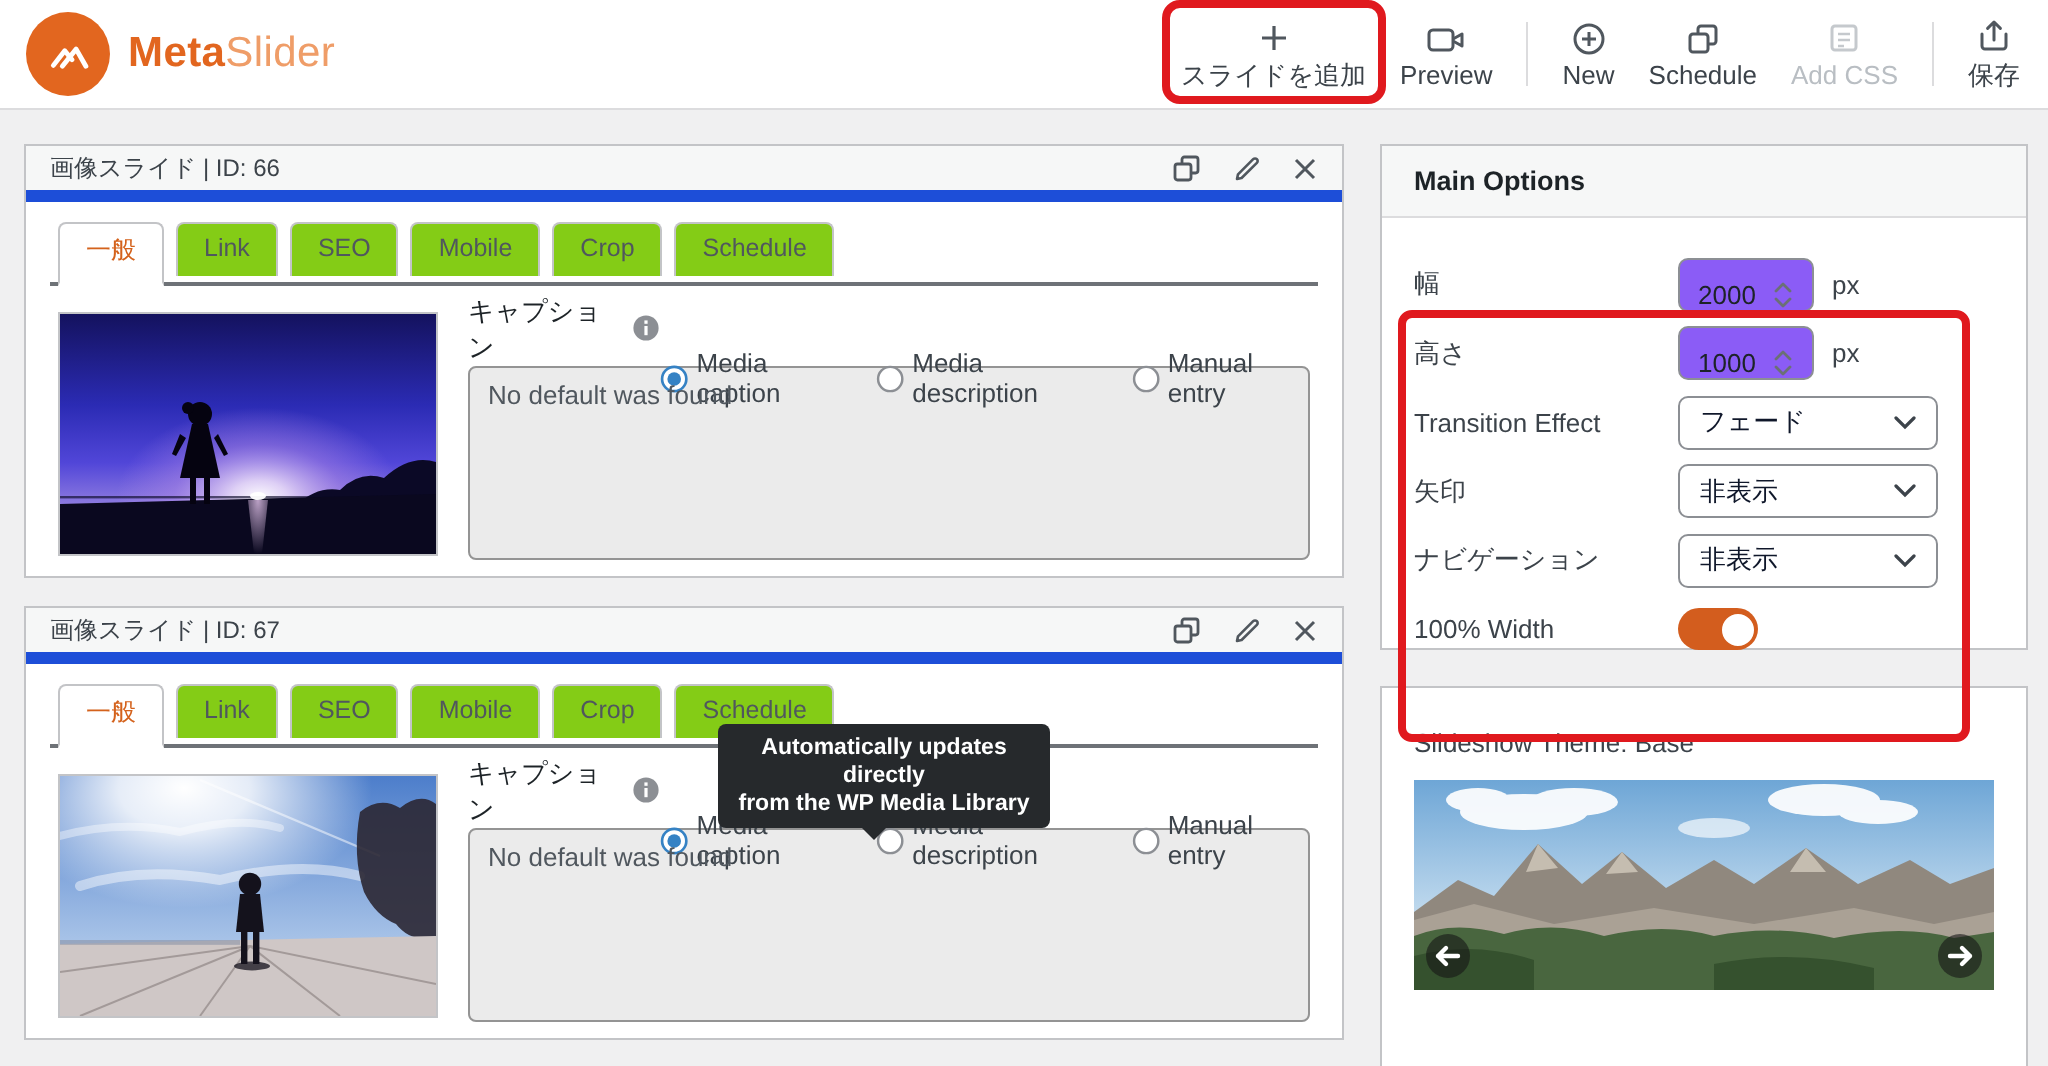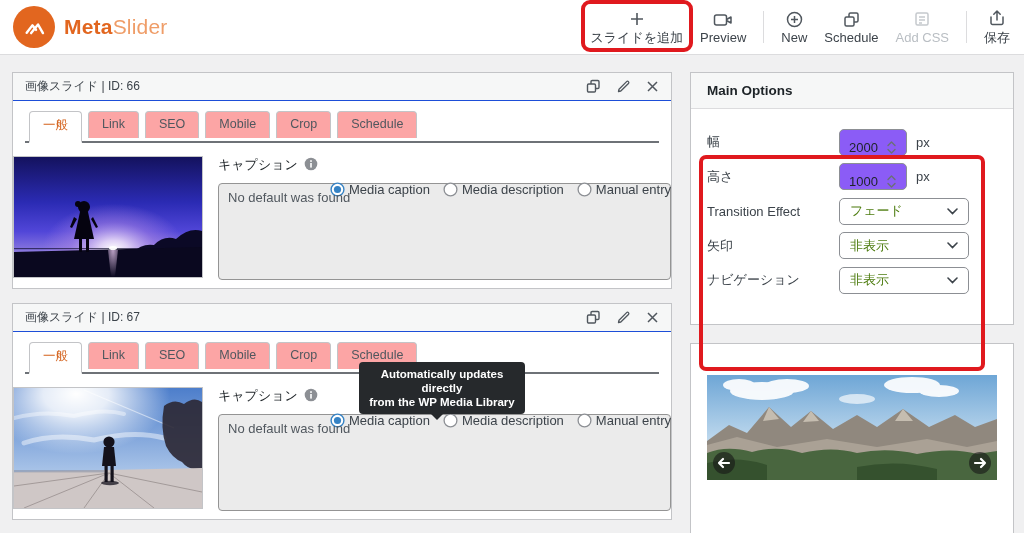--- a/index.html
+++ b/index.html
@@ -16,29 +16,29 @@
   .toolbar { margin-left:auto; display:flex; align-items:center; gap:17px; padding-right:14px; }
   .tool { position:relative; display:flex; flex-direction:column; align-items:center; gap:2px; font-size:13px; color:#3c434a; cursor:pointer; white-space:nowrap; }
   .tool .ticon { height:19px; display:flex; align-items:flex-end; }
   .tool.disabled { color:#b9bec3; }
   .tbar-div { width:1px; height:32px; background:#dcdcde; }
   .annot-add { position:absolute; top:-8px; left:-10px; right:-10px; bottom:-5px; border:4px solid #e0191e; border-radius:9px; pointer-events:none; }
 
   
   .card { position:absolute; left:12px; width:660px; height:217px; background:#fff; border:1px solid #c3c4c7; }
   .card1 { top:72px; } .card2 { top:303px; }
-  .card-head { height:28px; background:#f6f7f7; border-bottom:1px solid #1d4ed8; display:flex; align-items:center; padding:0 12px; font-size:12px; color:#3c434a; }
+  .card-head { height:28px; background:#f6f7f7; border-bottom:6px solid #1d4ed8; display:flex; align-items:center; padding:0 12px; font-size:12px; color:#3c434a; }
   .card-icons { margin-left:auto; display:flex; align-items:center; gap:15px; }
   .card-icons span { display:flex; cursor:pointer; }
 
   .tabs { display:flex; gap:6px; margin:10px 12px 0; border-bottom:2px solid #6e7277; padding-left:4px; }
-  .tab { font-size:12.5px; color:#50575e; background:#fca5a5; border:1px solid #c3c4c7; border-bottom:none; border-radius:4px 4px 0 0; padding:5px 13px 6px; margin-bottom:3px; position:relative; cursor:pointer; }
+  .tab { font-size:12.5px; color:#50575e; background:#84cc16; border:1px solid #c3c4c7; border-bottom:none; border-radius:4px 4px 0 0; padding:5px 13px 6px; margin-bottom:3px; position:relative; cursor:pointer; }
   .tab.active { background:#fff; color:#d4621c; margin-bottom:-2px; border-bottom:2px solid #fff; padding-bottom:7px; z-index:2; }
 
-  .slide-body { display:flex; gap:15px; padding:13px 0 0; }
+  .slide-body { display:flex; gap:15px; padding:13px 16px 0; }
   .slide-img { width:190px; height:122px; border:1px solid #c3c4c7; flex:0 0 auto; }
   .slide-img svg { display:block; }
   .cap-col { flex:1; min-width:0; }
   .cap-head { display:flex; align-items:center; font-size:13px; color:#1d2327; height:18px; }
   .cap-label { margin-right:6px; }
   .radios { margin-left:auto; display:flex; align-items:center; gap:13px; }
   .radio-item { display:flex; align-items:center; gap:4px; font-size:13px; color:#3c434a; cursor:pointer;margin-top:48px; }
   .ta { margin-top:9px; height:97px; background:#ebebeb; border:1px solid #949494; border-radius:4px; padding:6px 9px; font-size:13px; color:#50575e; }
 
   
@@ -49,21 +49,21 @@
   .panel { position:absolute; left:690px; top:72px; width:324px; background:#fff; border:1px solid #c3c4c7; }
   .panel-main { height:253px; }
   .panel-theme { top:343px; height:260px; }
   .phead { height:36px; background:#f6f7f7; border-bottom:1px solid #dcdcde; display:flex; align-items:center; padding:0 16px; font-size:13.5px; font-weight:bold; color:#1d2327; }
   .prows { padding:16px 16px 0; position:relative; }
   .prow { height:34.5px; display:flex; align-items:center; }
   .prow .plabel { flex:0 0 132px; font-size:13px; color:#3c434a; }
   .num-wrap { width:68px; height:27px; border:1px solid #8c8f94; border-radius:5px; background:#8b5cf6; display:flex; align-items:flex-end; padding:0 4px 0 9px; }
   .num-wrap input { width:38px; border:none; outline:none; font-size:13px; color:#1d2327; font-family:inherit; background:transparent; }
   .unit { font-size:13px; margin-left:9px; color:#3c434a; }
-  .sel { width:130px; height:27px; border:1px solid #8c8f94; border-radius:5px; background:#fff; display:flex; align-items:center; padding:0 10px; font-size:13px; color:#4d7c0f; cursor:pointer; }
+  .sel { width:130px; height:27px; border:1px solid #8c8f94; border-radius:5px; background:#fff; display:flex; align-items:center; padding:0 10px; font-size:13px; color:#0f172a; cursor:pointer; }
   .sel svg { margin-left:auto; }
   .switch { width:40px; height:21px; border-radius:11px; background:#d35d1e; position:relative; cursor:pointer; }
   .switch .knob { position:absolute; top:1.5px; right:1.5px; width:18px; height:18px; border-radius:50%; background:#fff; border:1px solid #d35d1e; }
   .annot-opts { position:absolute; left:8px; top:46px; width:286px; height:216px; border:4px solid #e0191e; border-radius:7px; pointer-events:none; z-index:6; }
 
   .theme-body { padding:20px 16px 0; }
   .theme-sub { font-size:13px; color:#3c434a; }
   .theme-prev { margin-top:11px; width:290px; height:105px; position:relative; overflow:hidden; }
   .theme-prev svg { display:block; }
 </style>
@@ -398,25 +398,32 @@
     </div>
     <div class="prow">
       <span class="plabel">ナビゲーション</span>
       <span class="sel">
         <span>非表示</span>
         <svg width="11" height="7" viewBox="0 0 11 7">
             <path d="M1 1 L5.5 5.5 L10 1" fill="none" stroke="#3c434a" stroke-width="1.6" stroke-linecap="round"></path>
           </svg>
       </span>
     </div>
+    <div class="prow">
+      <span class="plabel">100% Width</span>
+      <span class="switch">
+          <span class="knob"></span>
+        </span>
+    </div>
   </div>
 </div>
 
 <div class="panel panel-theme">
   <div class="theme-body">
+    <div class="theme-sub">Slideshow Theme: Base</div>
     <div class="theme-prev">
       <svg width="290" height="105" viewBox="0 0 290 105">
         <defs>
           <linearGradient id="skyM" x1="0" y1="0" x2="0" y2="1">
             <stop offset="0" stop-color="#6ea6d6"></stop>
               <stop offset="0.75" stop-color="#cfe3f2"></stop>
           </linearGradient>
         </defs>
         <rect width="290" height="105" fill="url(#skyM)"></rect>
         <g fill="#fff" opacity="0.92">

